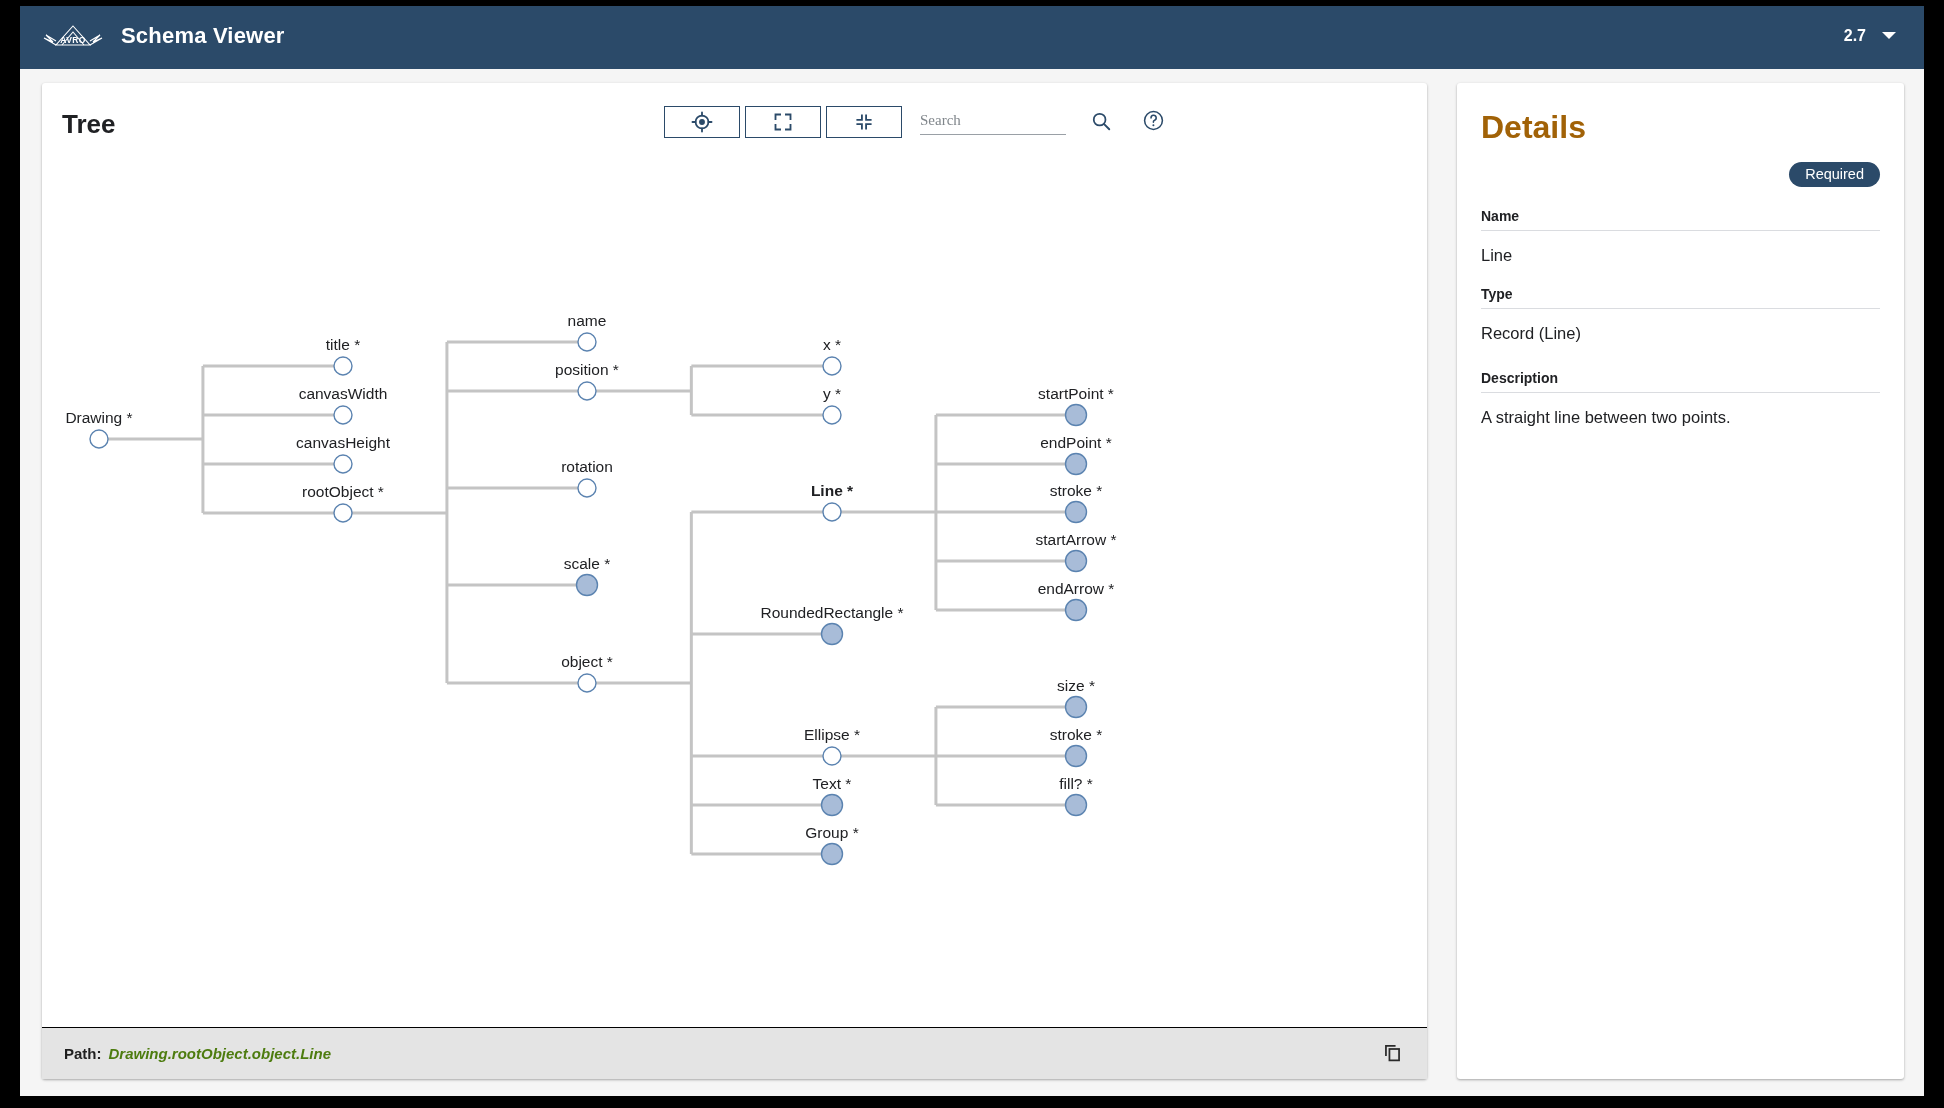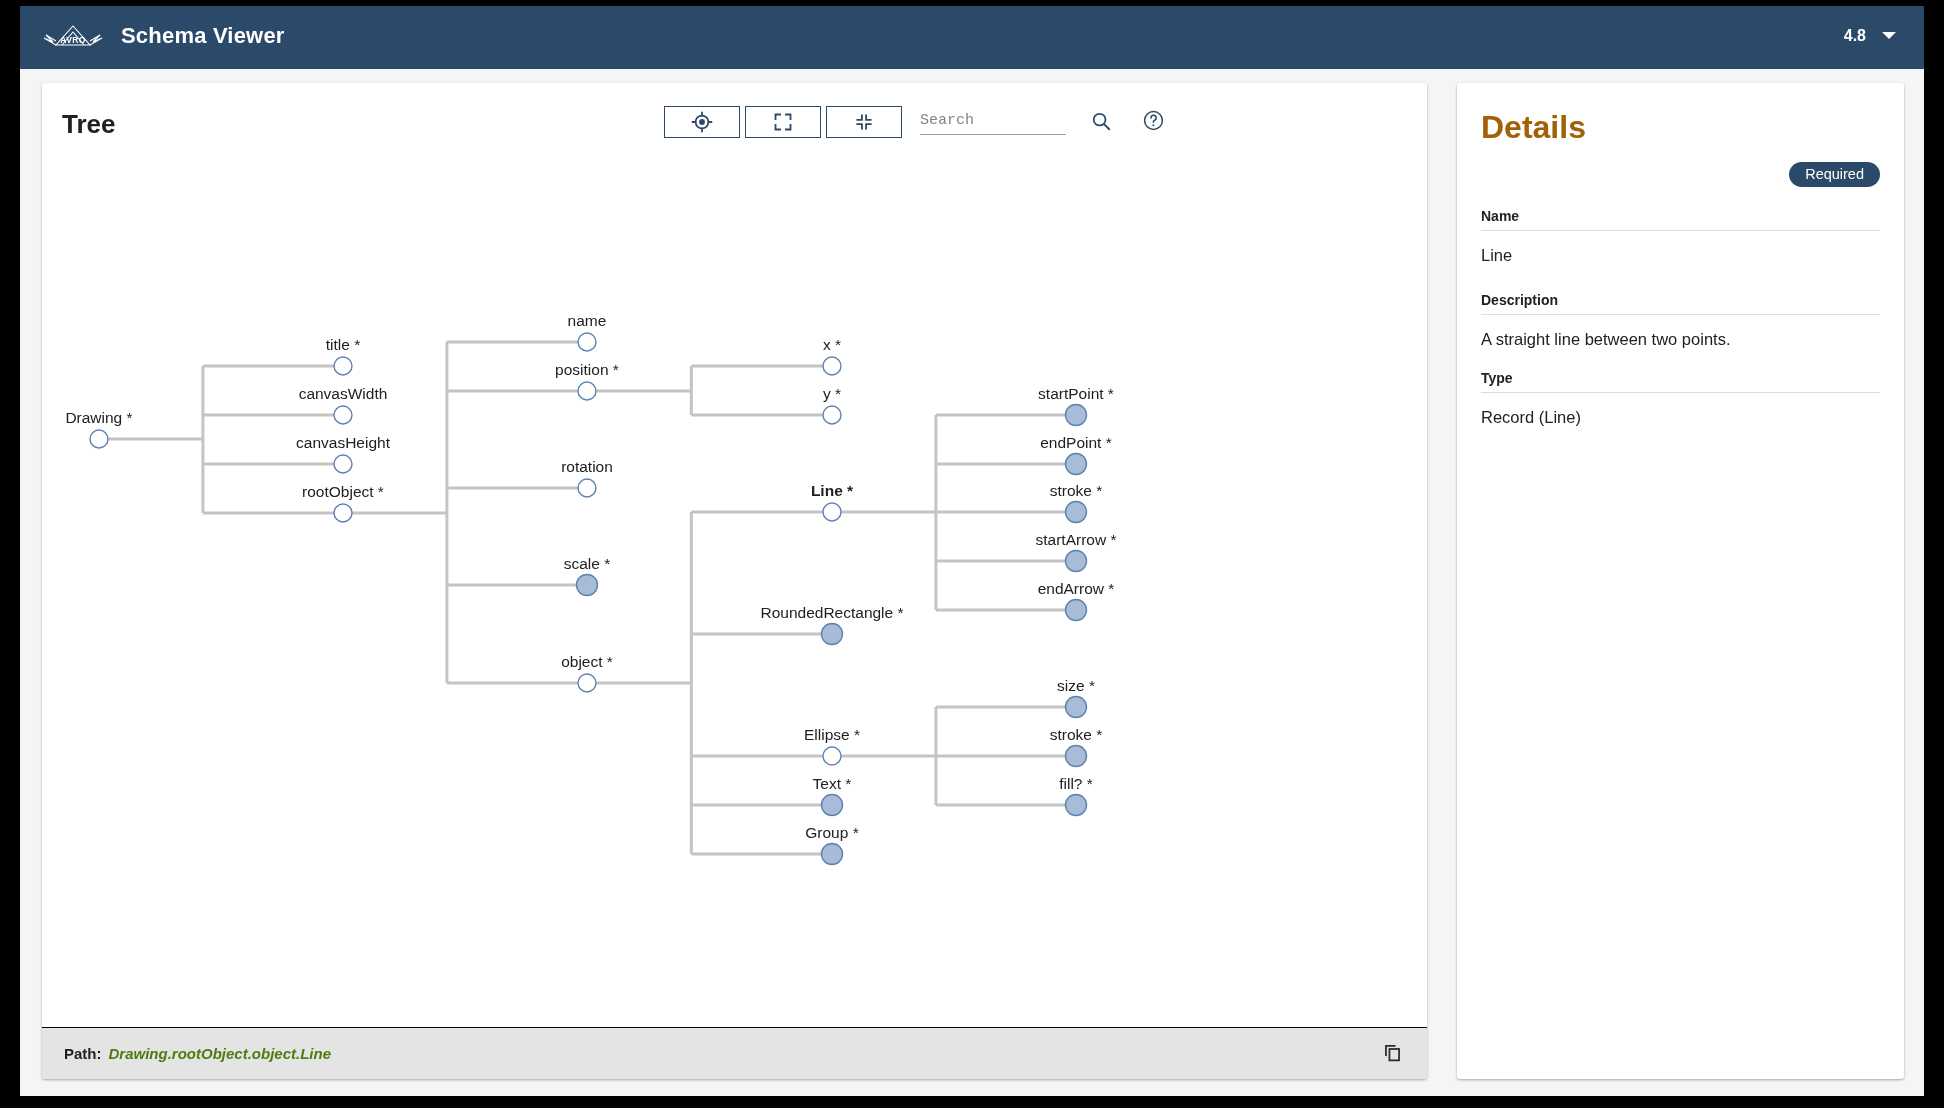--- a/index.html
+++ b/index.html
@@ -91,21 +91,21 @@
     position: relative;
     margin-left: 13px;
     width: 146px;
   }
   .search-input {
     width: 146px;
     border: none;
     border-bottom: 1px solid #9aa0a6;
     outline: none;
     font-size: 15px;
-    font-family: Liberation Mono, monospace;
+    font-family: Liberation Serif, serif;
     color: #701a75;
     padding: 2px 0 5px 0;
     background: transparent;
   }
   .search-input::placeholder { color: #80868b; }
   .icon-btn {
     width: 34px; height: 34px;
     display: flex; align-items: center; justify-content: center;
     cursor: pointer;
     background: transparent; border: none;
@@ -195,21 +195,21 @@
           <path d="M14 24 L2 17 L11 21 L4 14 L14 20"></path>
           <path d="M48 24 L60 17 L51 21 L58 14 L48 20"></path>
           <path d="M20 24 L31 11 L42 24"></path>
         </g>
         <text x="31" y="22" text-anchor="middle" fill="#ffffff" font-size="8.5" font-family="Liberation Sans, sans-serif" font-weight="bold" letter-spacing="0.4">AVRO</text>
       </svg>
     </div>
     <div class="app-title">Schema Viewer</div>
     <div class="appbar-spacer"></div>
     <div class="version-select">
-      <span>4.8</span>
+      <span>2.7</span>
       <span class="caret-down"></span>
     </div>
   </div>
 
   <div class="content">
 
     <div class="card tree-card">
 
       <div class="tree-head">
         <div class="panel-title">Tree</div>
@@ -447,25 +447,25 @@
 
       <div class="badge-row">
         <span class="badge">Required</span>
       </div>
 
       <div class="field">
         <div class="field-label">Name</div>
         <div class="field-value">Line</div>
       </div>
 
+      <div class="field">
+        <div class="field-label">Type</div>
+        <div class="field-value">Record (Line)</div>
+      </div>
+
       <div class="field desc">
         <div class="field-label">Description</div>
         <div class="field-value">A straight line between two points.</div>
       </div>
-
-      <div class="field">
-        <div class="field-label">Type</div>
-        <div class="field-value">Record (Line)</div>
-      </div>
     </div>
 
   </div>
 </div>
 
 </body></html>

